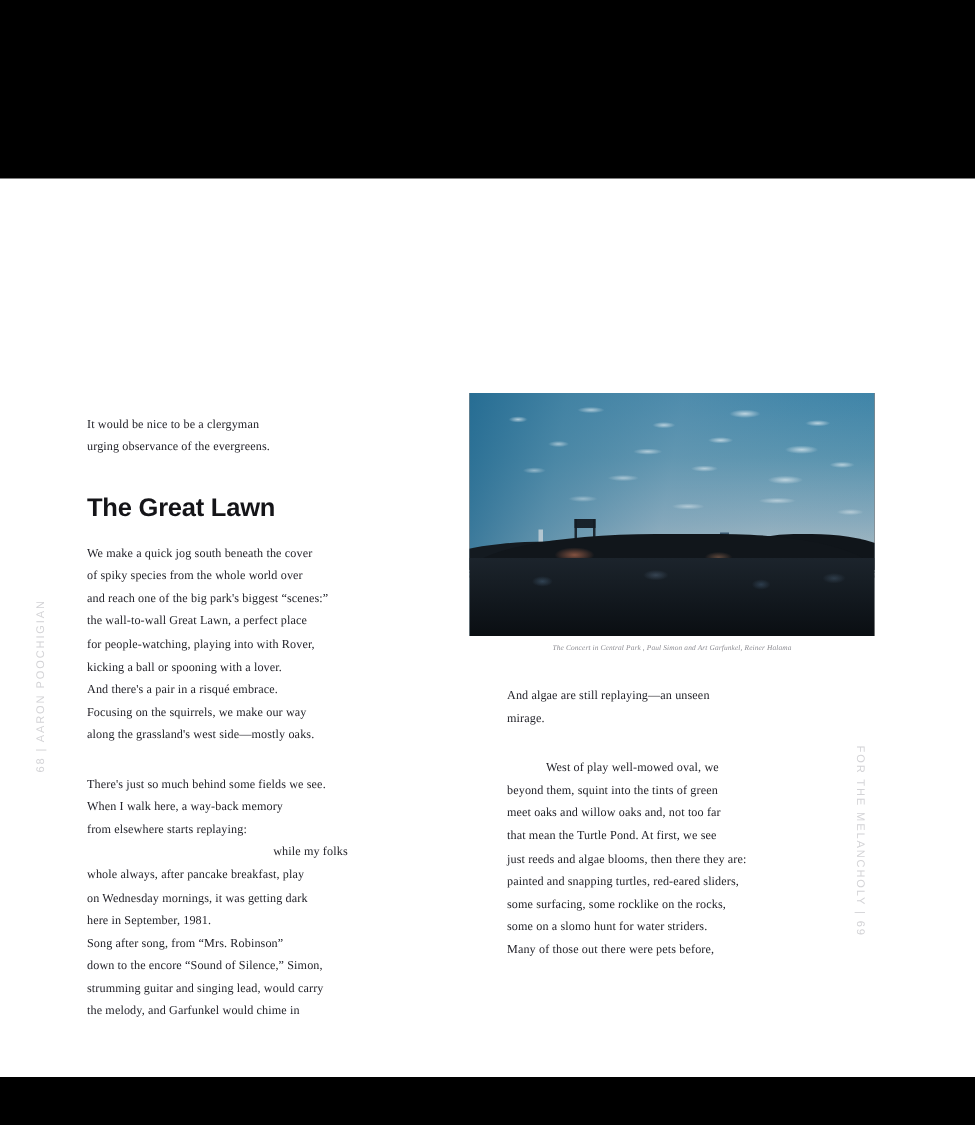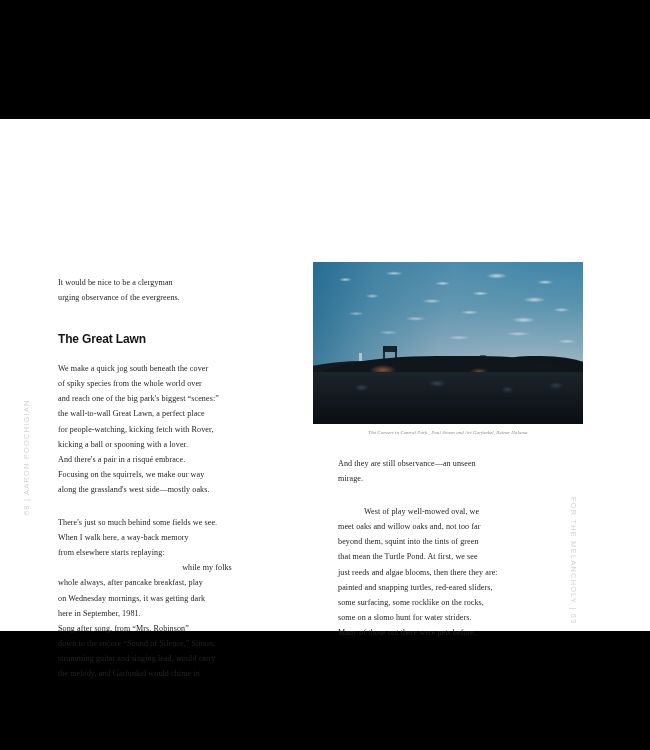--- a/index.html
+++ b/index.html
@@ -20,21 +20,21 @@
     height: 750px;
     background: #000000;
   }
 
   
   .page-sheet {
     position: absolute;
     left: 0;
     top: 119px;
     width: 650px;
-    height: 512px;
+    height: 599px;
     background: #ffffff;
   }
 
   
   .running-head {
     position: absolute;
     font-family: "Liberation Sans", sans-serif;
     font-size: 7.4px;
     letter-spacing: 1.25px;
     color: #d3d3d6;
@@ -72,21 +72,21 @@
     letter-spacing: 0.08px;
     white-space: pre-wrap;
     color: #23232a;
   }
   .verse-line.indent-deep { padding-left: 98px; text-align: center; }
   .verse-line.indent-small { padding-left: 26px; }
 
   .section-heading {
     font-family: "Liberation Sans", sans-serif;
     font-weight: bold;
-    font-size: 12px;
+    font-size: 17px;
     line-height: 16px;
     letter-spacing: -0.15px;
     color: #141418;
     margin: 0 0 14px 0;
   }
   .heading-gap-top { margin-top: 26px; }
 
   
   .figure {
     position: absolute;
@@ -263,21 +263,21 @@
         <div class="verse-line">urging observance of the evergreens.</div>
       </div>
 
       <div class="section-heading heading-gap-top">The Great Lawn</div>
 
       <div class="stanza">
         <div class="verse-line">We make a quick jog south beneath the cover</div>
         <div class="verse-line">of spiky species from the whole world over</div>
         <div class="verse-line">and reach one of the big park's biggest “scenes:”</div>
         <div class="verse-line">the wall-to-wall Great Lawn, a perfect place</div>
-        <div class="verse-line">for people-watching, kicking fetch with Rover,</div>
+        <div class="verse-line">for people-watching, playing into with Rover,</div>
         <div class="verse-line">kicking a ball or spooning with a lover.</div>
         <div class="verse-line">And there's a pair in a risqué embrace.</div>
         <div class="verse-line">Focusing on the squirrels, we make our way</div>
         <div class="verse-line">along the grassland's west side—mostly oaks.</div>
       </div>
 
       <div class="stanza">
         <div class="verse-line">There's just so much behind some fields we see.</div>
         <div class="verse-line">When I walk here, a way-back memory</div>
         <div class="verse-line">from elsewhere starts replaying:</div>
@@ -312,29 +312,29 @@
         <div class="glow-2"></div>
         <div class="tent"></div>
         <div class="crowd"></div>
       </div>
       <figcaption class="photo-caption">The  Concert in Central Park , Paul Simon and Art Garfunkel, Reiner Halama</figcaption>
     </figure>
 
     <div class="column column-right">
 
       <div class="stanza">
-        <div class="verse-line">And they are still observance—an unseen</div>
+        <div class="verse-line">And algae are still replaying—an unseen</div>
         <div class="verse-line">mirage.</div>
       </div>
 
 
       <div class="stanza">
         <div class="verse-line indent-small">West of play well-mowed oval, we</div>
+        <div class="verse-line">beyond them, squint into the tints of green</div>
         <div class="verse-line">meet oaks and willow oaks and, not too far</div>
-        <div class="verse-line">beyond them, squint into the tints of green</div>
         <div class="verse-line">that mean the Turtle Pond. At first, we see</div>
         <div class="verse-line">just reeds and algae blooms, then there they are:</div>
         <div class="verse-line">painted and snapping turtles, red-eared sliders,</div>
         <div class="verse-line">some surfacing, some rocklike on the rocks,</div>
         <div class="verse-line">some on a slomo hunt for water striders.</div>
         <div class="verse-line">Many of those out there were pets before,</div>
       </div>
 
     </div>
 

